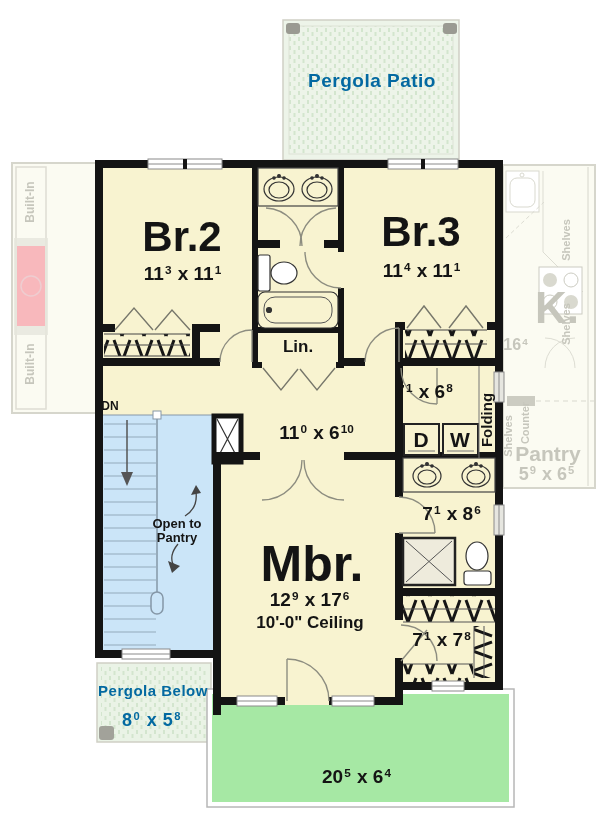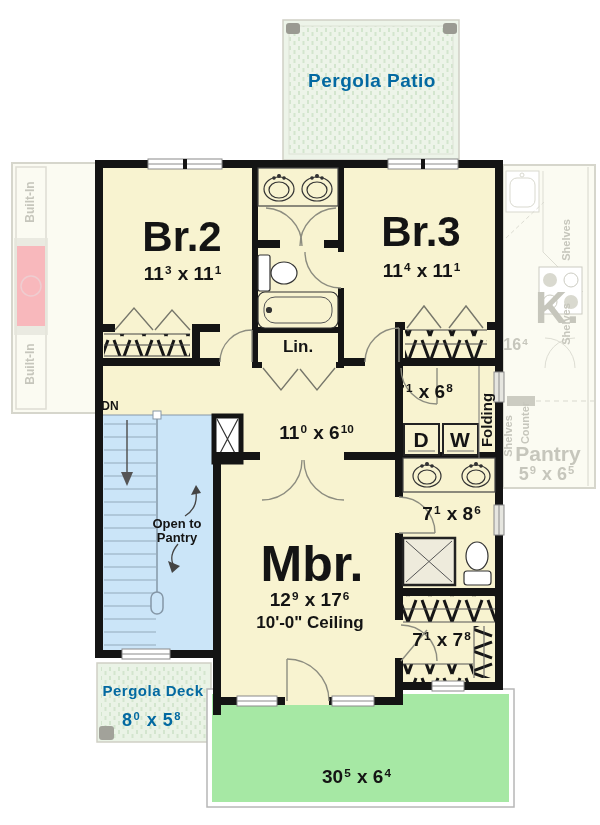--- a/index.html
+++ b/index.html
@@ -337,23 +337,23 @@
 <div class="lbl" style="left:177px;top:538px;font-size:13px">Pantry</div>
 
 <div class="lbl" style="left:312px;top:564px;font-size:50px">Mbr.</div>
 <div class="lbl" style="left:310px;top:600px;font-size:19px"><span>12</span><sup>9</sup><span> x </span><span>17</span><sup>6</sup></div>
 <div class="lbl" style="left:310px;top:623px;font-size:17px">10'-0" Ceiling</div>
 
 <div class="lbl" style="left:452px;top:514px;font-size:19px"><span>7</span><sup>1</sup><span> x </span><span>8</span><sup>6</sup></div>
 
 <div class="lbl" style="left:442px;top:640px;font-size:19px"><span>7</span><sup>1</sup><span> x </span><span>7</span><sup>8</sup></div>
 
-<div class="lbl" style="left:357px;top:777px;font-size:19px"><span>30</span><sup>5</sup><span> x </span><span>6</span><sup>4</sup></div>
-
-<div class="lbl pergola" style="left:153px;top:691px;font-size:15px">Pergola Deck</div>
+<div class="lbl" style="left:357px;top:777px;font-size:19px"><span>20</span><sup>5</sup><span> x </span><span>6</span><sup>4</sup></div>
+
+<div class="lbl pergola" style="left:153px;top:691px;font-size:15px">Pergola Below</div>
 <div class="lbl pergola" style="left:152px;top:720px;font-size:18px"><span>8</span><sup>0</sup><span> x </span><span>5</span><sup>8</sup></div>
 
 <div class="lbl vlbl faded" style="left:30px;top:202px;font-size:12px">Built-In</div>
 <div class="lbl vlbl faded" style="left:30px;top:364px;font-size:12px">Built-In</div>
 
 <div class="lbl faded" style="left:557px;top:308px;font-size:44px">K.</div>
 <div class="lbl faded" style="left:516px;top:345px;font-size:16px"><span>16</span><sup>4</sup></div>
 <div class="lbl vlbl faded" style="left:567px;top:240px;font-size:11px">Shelves</div>
 <div class="lbl vlbl faded" style="left:567px;top:324px;font-size:11px">Shelves</div>
 <div class="lbl vlbl faded" style="left:509px;top:436px;font-size:11px">Shelves</div>

